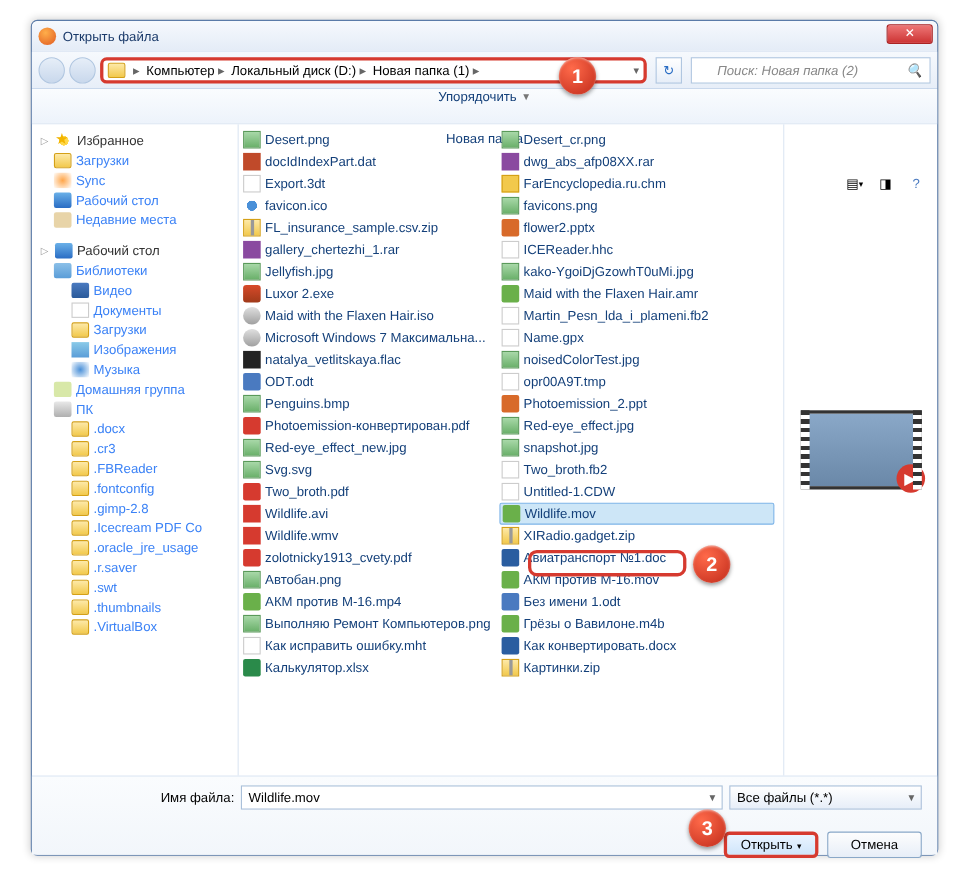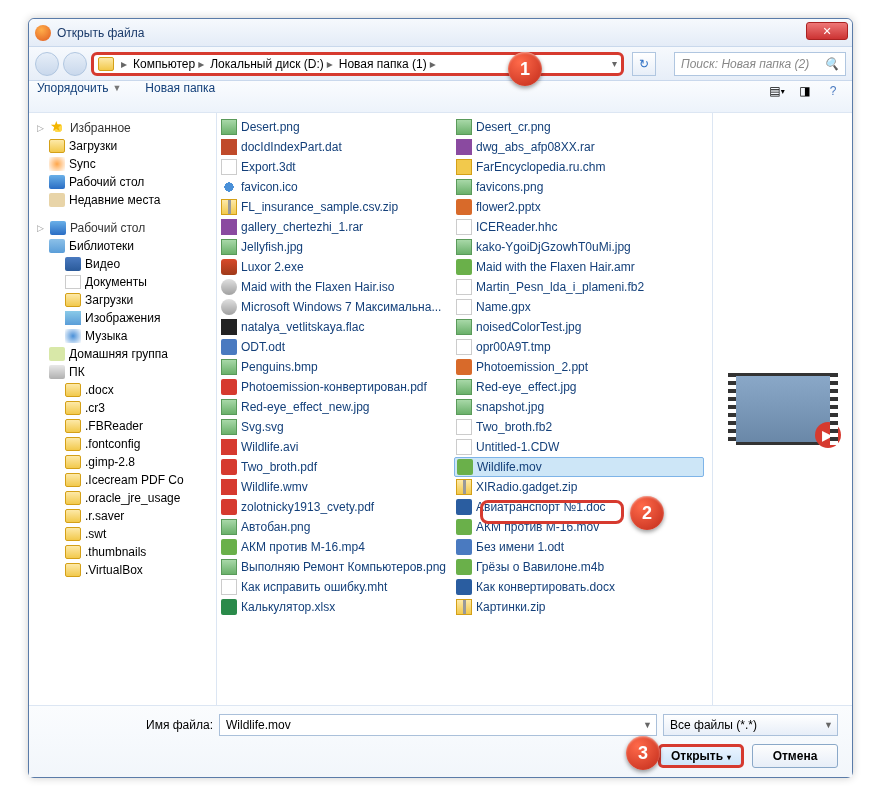--- a/index.html
+++ b/index.html
@@ -12,34 +12,34 @@
 .titlebar .title { color: #1a3a6a; }
 .titlebar .close { position: absolute; right: 4px; top: 3px; width: 42px; height: 18px; background: linear-gradient(#e77,#c33); border: 1px solid #a22; border-radius: 3px; color: #fff; text-align: center; line-height: 16px; font-size: 11px; }
 
 .navbar { height: 34px; background: linear-gradient(#f6f9fd,#e7eef8); border-bottom: 1px solid #c9d8ec; display: flex; align-items: center; padding: 3px 6px; gap: 4px; }
 .nav-btn { width: 24px; height: 24px; border-radius: 50%; background: linear-gradient(#e6eef8,#c9d8ec); border: 1px solid #b0c6e0; }
 .breadcrumb-wrap { flex: 1; height: 24px; border: 3px solid #d63a2f; border-radius: 6px; display: flex; align-items: center; padding: 0 4px; background: #fff; position: relative; }
 .breadcrumb-wrap .folder-ico { width: 16px; height: 14px; background: linear-gradient(#fde9a8,#f2c94c); border: 1px solid #d4a017; border-radius: 2px; margin-right: 4px; }
 .crumb { display: flex; align-items: center; gap: 3px; }
 .crumb .sep { color: #666; margin: 0 3px; }
 .refresh { width: 24px; height: 24px; border: 1px solid #b0c6e0; background: linear-gradient(#fff,#e7eef8); margin-left: 4px; color: #2a6dc4; text-align: center; line-height: 22px; }
-.searchbox { width: 172px; height: 24px; border: 1px solid #b0c6e0; background: #fff; margin-left: 14px; display: flex; align-items: center; padding: 0 6px; color: #888; font-style: italic; position: relative; }
+.searchbox { width: 218px; height: 24px; border: 1px solid #b0c6e0; background: #fff; margin-left: 4px; display: flex; align-items: center; padding: 0 23px; color: #888; font-style: italic; position: relative; }
 .searchbox .mag { position: absolute; right: 6px; color: #4a7ac0; }
 
-.toolbar { height: 32px; background: linear-gradient(#fafcfe,#edf3fb); border-bottom: 1px solid #dce6f3; display: flex; align-items: flex-start; padding: 0 8px; gap: 24px; }
+.toolbar { height: 32px; background: linear-gradient(#fafcfe,#edf3fb); border-bottom: 1px solid #dce6f3; display: flex; align-items: center; padding: 0 8px; gap: 24px; flex-direction: column; }
 .toolbtn { color: #14407a; display: flex; align-items: center; gap: 4px; }
 .toolbtn .drop { font-size: 9px; color: #777; }
 .tool-right { margin-left: auto; display: flex; gap: 6px; }
 .tool-right .tico { width: 22px; height: 20px; border: 1px solid transparent; display: flex; align-items: center; justify-content: center; }
 
 .content { display: flex; height: calc(100% - 28px - 34px - 32px - 72px); }
 
 .sidebar { width: 188px; border-right: 1px solid #dce6f3; padding: 6px 2px; overflow: hidden; }
 .sidebar .group { margin-bottom: 10px; }
-.sidebar .item { display: flex; align-items: center; gap: 4px; padding: 2px 2px 2px 18px; color: #000000; white-space: nowrap; }
+.sidebar .item { display: flex; align-items: center; gap: 4px; padding: 2px 2px 2px 18px; color: #3b82f6; white-space: nowrap; }
 .sidebar .item.lvl0 { padding-left: 6px; font-weight: normal; color: #333; }
 .sidebar .item.lvl0 .exp { font-size: 9px; color: #999; margin-right: 2px; }
 .sidebar .item.lvl2 { padding-left: 34px; text-align: right; }
 .sidebar .ico { width: 16px; height: 14px; display: inline-block; }
 .ico.star { background: radial-gradient(circle,#ffd84a 40%,transparent 42%); position: relative; }
 .ico.star::before { content: "★"; color: #f2b400; font-size: 14px; position: absolute; left: 0; top: -3px; }
 .ico.folder { background: linear-gradient(#fde9a8,#f2c94c); border: 1px solid #d4a017; border-radius: 2px; }
 .ico.sync { background: radial-gradient(circle,#ffa64a,transparent); }
 .ico.desktop { background: linear-gradient(#6ab0e8,#2a6dc4); border-radius: 2px; }
 .ico.places { background: #e8d4a8; border-radius: 2px; }
@@ -78,27 +78,27 @@
 .fico.chm { background: #f2c94c; border: 1px solid #d4a017; }
 .fico.pptx { background: #d86a2a; border-radius: 2px; }
 
 .preview { width: 140px; border-left: 1px solid #dce6f3; padding: 10px 4px; display: flex; align-items: center; justify-content: center; }
 .preview .thumb { width: 110px; height: 72px; border: 3px solid #333; background: linear-gradient(#8aa8c8,#6a88a8); position: relative; }
 .preview .thumb::before { content: ""; position: absolute; left: -3px; top: -3px; bottom: -3px; width: 8px; background: repeating-linear-gradient(#333,#333 4px,#fff 4px,#fff 8px); }
 .preview .thumb::after { content: ""; position: absolute; right: -3px; top: -3px; bottom: -3px; width: 8px; background: repeating-linear-gradient(#333,#333 4px,#fff 4px,#fff 8px); }
 .preview .play { position: absolute; right: -6px; bottom: -6px; width: 26px; height: 26px; background: #d63a2f; border-radius: 50%; color: #fff; text-align: center; line-height: 26px; font-size: 14px; }
 
 .footer { height: 72px; border-top: 1px solid #dce6f3; padding: 8px 14px; background: linear-gradient(#fafcfe,#f2f6fb); }
-.frow { display: flex; align-items: center; gap: 6px; margin-bottom: 8px; }
+.frow { display: flex; align-items: center; gap: 6px; margin-bottom: 20px; }
 .frow .lbl { width: 170px; text-align: right; }
 .frow .inp { flex: 1; height: 22px; border: 1px solid #aac0da; background: #fff; padding: 0 6px; display: flex; align-items: center; position: relative; }
 .frow .inp .drop { position: absolute; right: 4px; color: #666; font-size: 9px; }
 .frow .sel { width: 175px; height: 22px; border: 1px solid #aac0da; background: linear-gradient(#fff,#e7eef8); padding: 0 6px; display: flex; align-items: center; position: relative; }
 .frow .sel .drop { position: absolute; right: 4px; color: #666; font-size: 9px; }
-.btnrow { display: flex; justify-content: flex-end; gap: 8px; font-weight: bold; }
+.btnrow { display: flex; justify-content: flex-end; gap: 8px; }
 .btn { width: 86px; height: 24px; border: 1px solid #8aa8c8; background: linear-gradient(#fdfdfd,#e7eef8); border-radius: 3px; text-align: center; line-height: 22px; }
 .btn.primary { border: 3px solid #d63a2f; border-radius: 5px; background: linear-gradient(#eaf4ff,#cfe5fa); line-height: 18px; }
 
 .callout { position: absolute; width: 34px; height: 34px; border-radius: 50%; background: radial-gradient(circle at 35% 30%, #ff6a4a, #c02a1a); color: #fff; font-size: 18px; font-weight: bold; text-align: center; line-height: 34px; box-shadow: 0 2px 4px rgba(0,0,0,.4), inset 0 1px 2px rgba(255,255,255,.5); z-index: 50; }
 
 .sel-highlight { position: absolute; border: 3px solid #d63a2f; border-radius: 8px; pointer-events: none; z-index: 40; }
 </style>
 </head>
 <body>
 
@@ -328,26 +328,26 @@
             </div>
             <div class="fitem">
               <span class="fico img"></span>
               <span>Red-eye_effect_new.jpg</span>
             </div>
             <div class="fitem">
               <span class="fico img"></span>
               <span>Svg.svg</span>
             </div>
             <div class="fitem">
+              <span class="fico pdf"></span>
+              <span>Two_broth.pdf</span>
+            </div>
+            <div class="fitem">
               <span class="fico avi"></span>
               <span>Wildlife.avi</span>
-            </div>
-            <div class="fitem">
-              <span class="fico pdf"></span>
-              <span>Two_broth.pdf</span>
             </div>
             <div class="fitem">
               <span class="fico wmv"></span>
               <span>Wildlife.wmv</span>
             </div>
             <div class="fitem">
               <span class="fico pdf"></span>
               <span>zolotnicky1913_cvety.pdf</span>
             </div>
             <div class="fitem">

